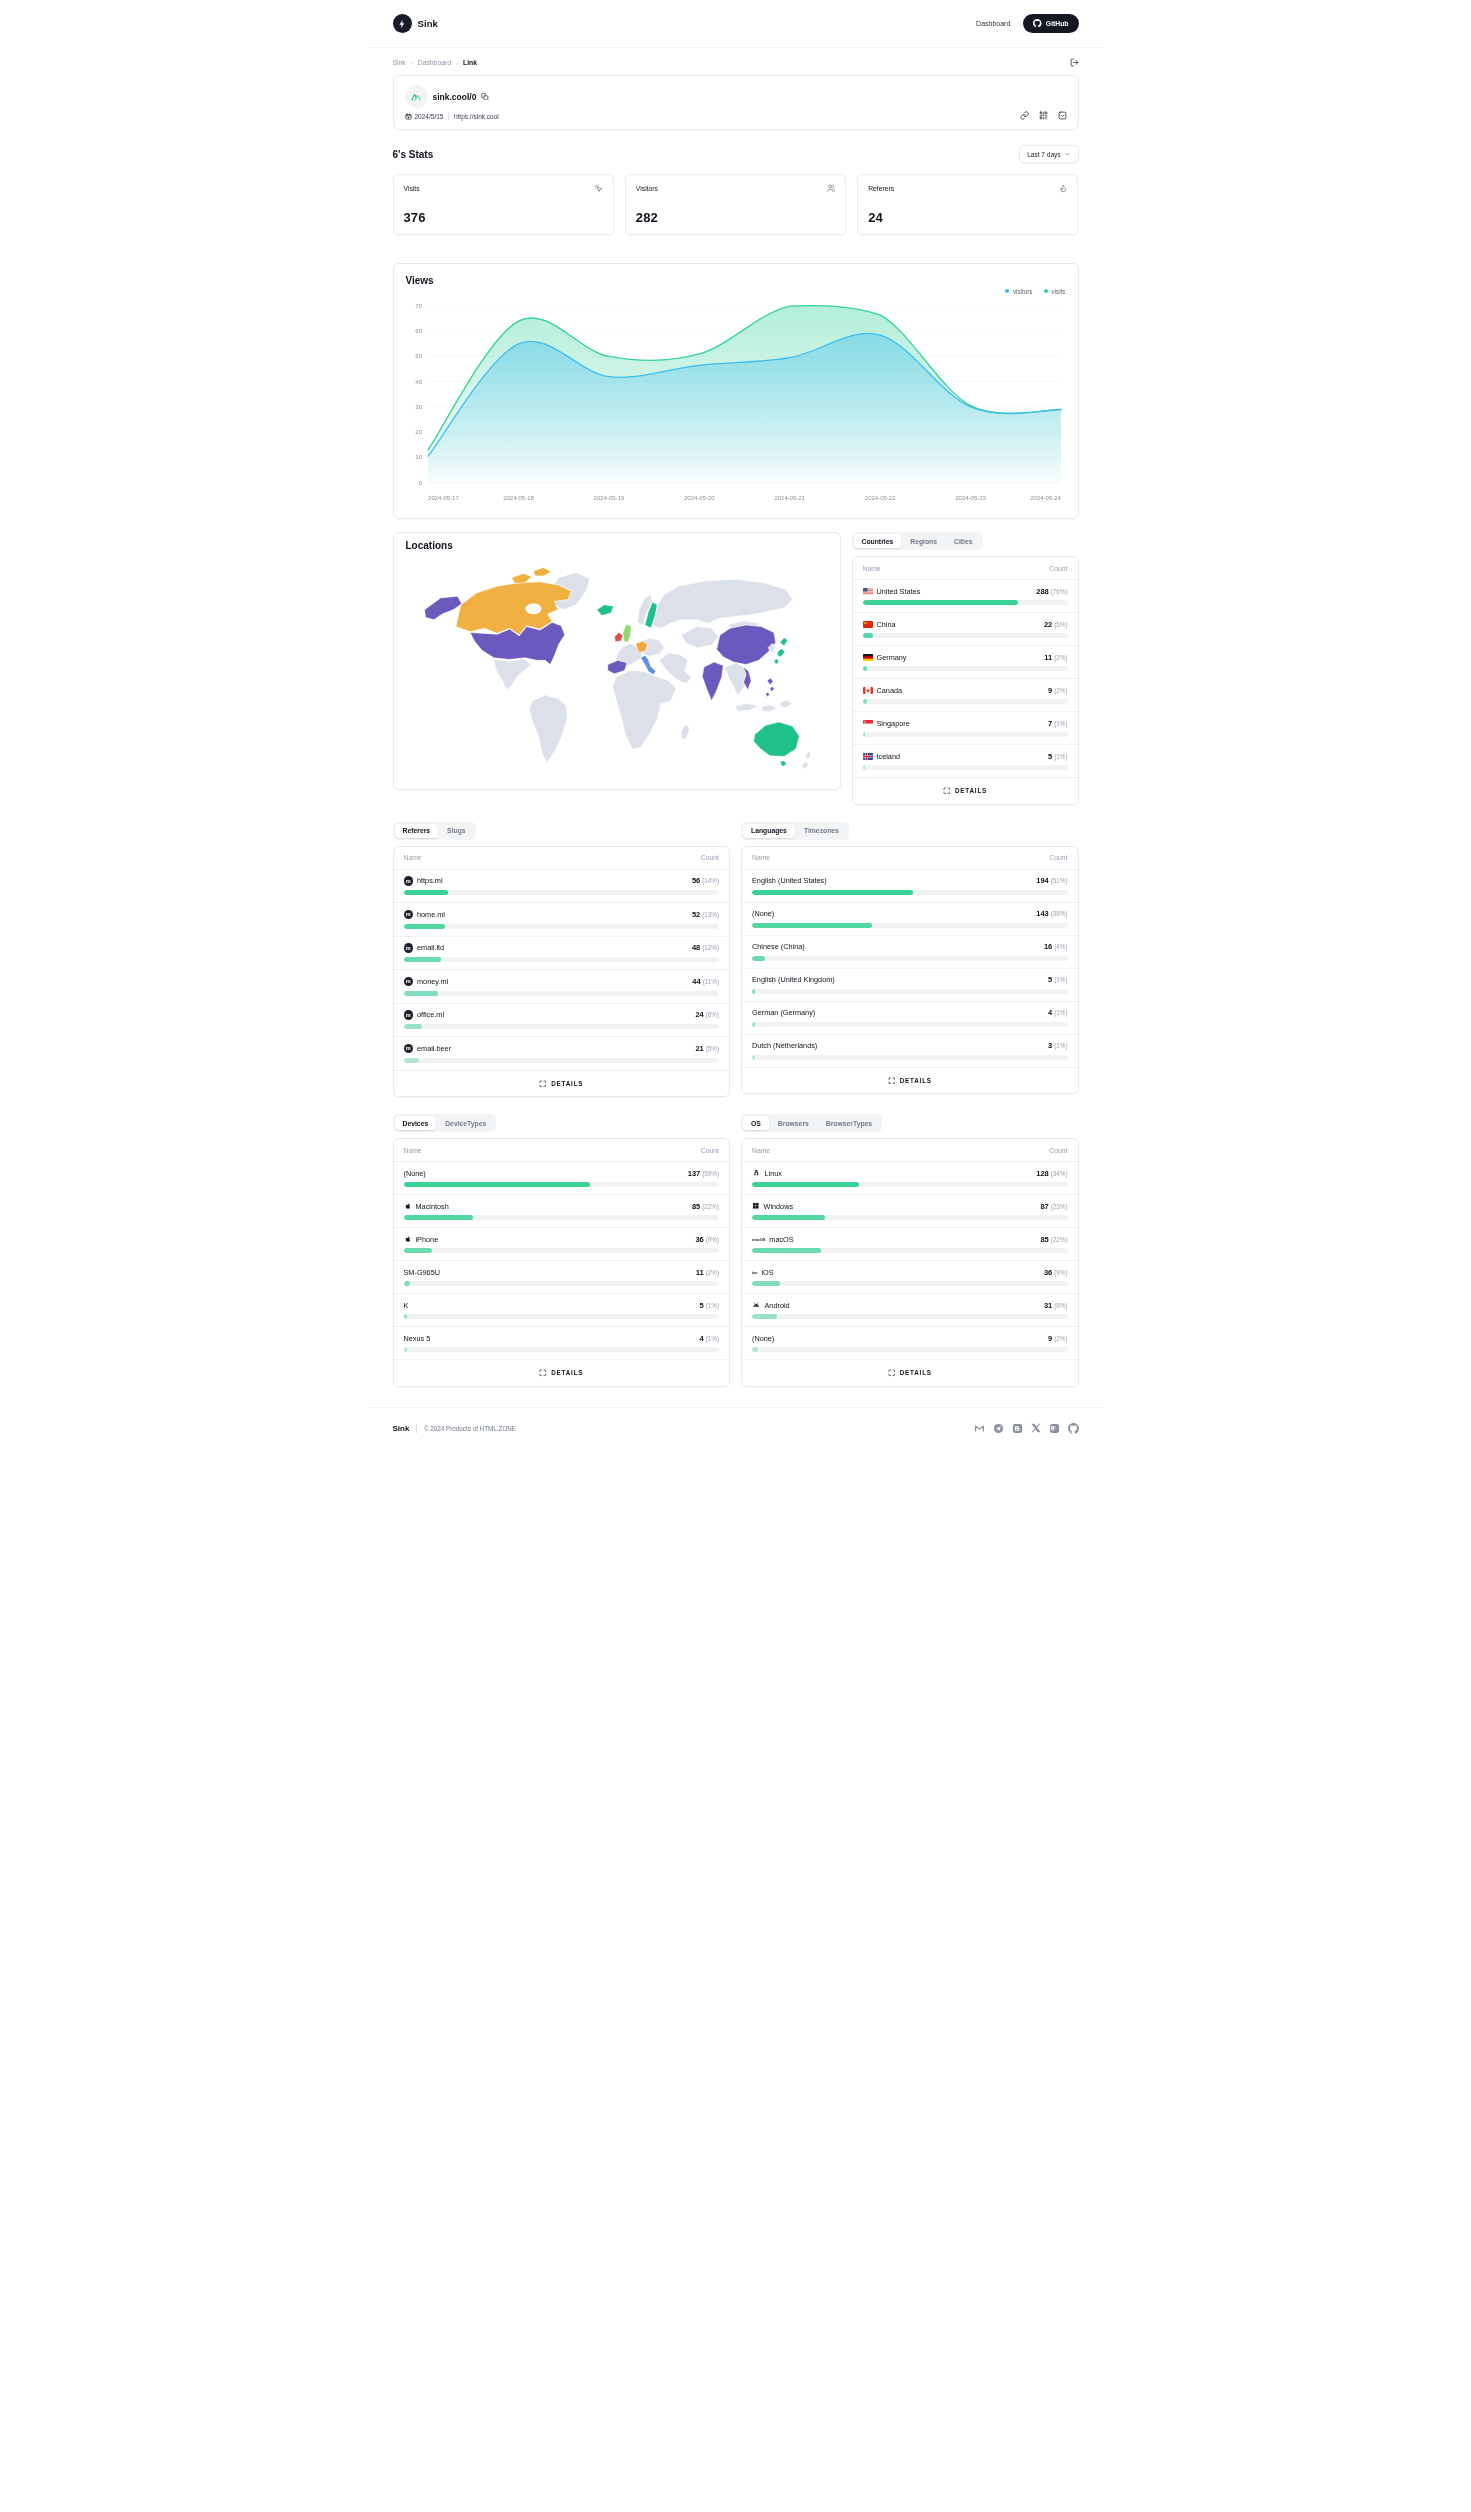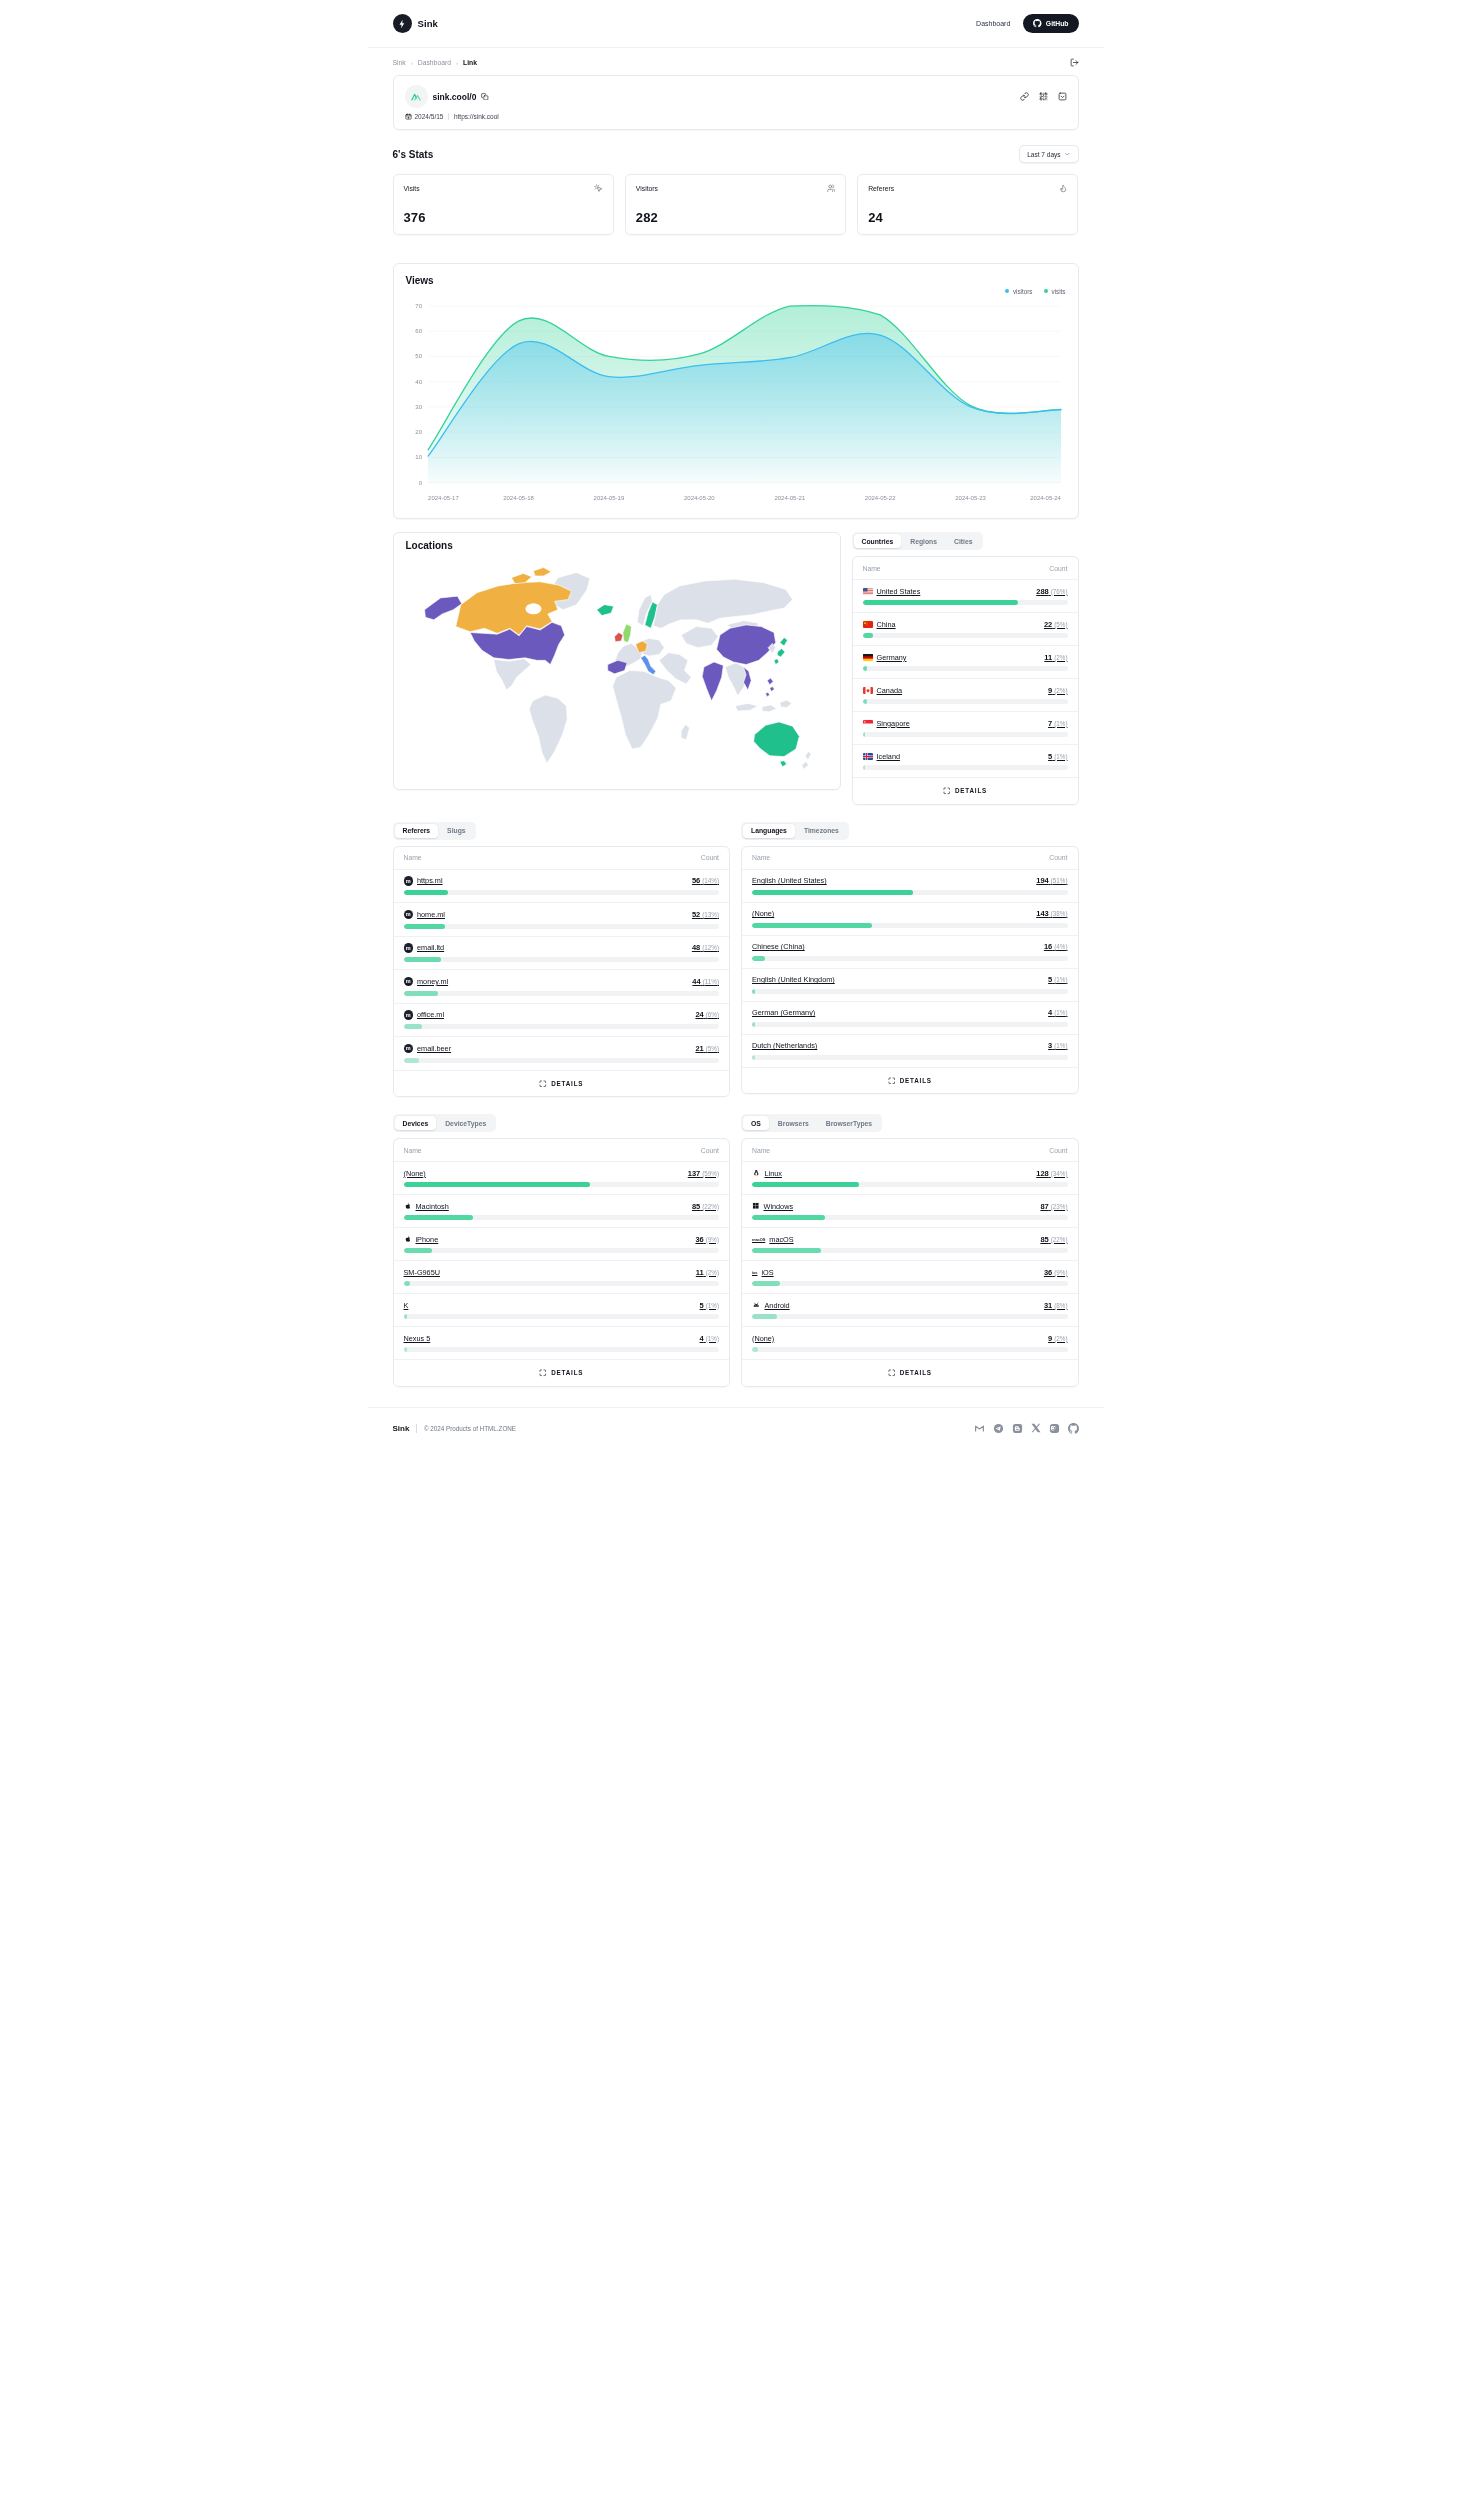--- a/index.html
+++ b/index.html
@@ -25,21 +25,21 @@
   
   .crumb-row { display:flex; align-items:center; justify-content:space-between; padding:10px 0 7px; }
   .crumbs { display:flex; align-items:center; gap:5px; font-size:6.8px; color:#8b93a1; }
   .crumbs .sep { color:#b6bcc6; font-size:6px; }
   .crumbs .current { color:#10131c; font-weight:600; }
   .crumb-item { cursor:pointer; }
   .icon-btn { background:none; border:none; cursor:pointer; color:#1f2633; display:inline-flex; align-items:center; }
 
   
   .link-card { border:0.5px solid #e6e9ee; border-radius:6px; padding:9px 11px; margin-top:1px;
-               display:flex; justify-content:space-between; align-items:flex-start;
+               display:flex; justify-content:space-between; align-items:flex-end;
                box-shadow: 0 0.5px 1px rgba(16,24,40,.03); }
   .lk-left { display:flex; flex-direction:column; gap:5px; }
   .lk-title-row { display:flex; align-items:center; gap:5px; }
   .avatar { width:23px; height:23px; border-radius:50%; background:#f2f4f6; display:flex; align-items:center; justify-content:center; }
   .lk-name { font-size:8.5px; font-weight:800; }
   .lk-sub { display:flex; align-items:center; gap:5px; font-size:6.5px; color:#3d4350; }
   .lk-sub .vdiv { width:0.5px; height:7px; background:#dfe3e8; }
   .lk-sub .cal { display:flex; align-items:center; gap:3px; }
   .lk-actions { display:flex; align-items:center; gap:10px; padding-top:7px; }
 
@@ -72,21 +72,21 @@
   #worldmap { width:100%; display:block; margin-top:3px; }
 
   
   .panel .tabs { display:inline-flex; background:#f3f4f6; border-radius:5px; padding:2px; gap:1px; }
   .tab { padding:3.5px 8px; border-radius:4px; font-size:6.8px; font-weight:600; color:#717a88; cursor:pointer; white-space:nowrap; }
   .tab.active { background:#fff; color:#10131c; box-shadow:0 0.5px 1.5px rgba(16,24,40,.12); }
   .tcard { border:0.5px solid #e6e9ee; border-radius:6px; margin-top:6px; overflow:hidden;
            box-shadow:0 0.5px 1px rgba(16,24,40,.03); }
   .thead { display:flex; justify-content:space-between; padding:7.5px 10px; font-size:6.8px; color:#99a1ad; border-bottom:0.5px solid #eef0f3; }
   .trow { padding:6.5px 10px 7px; border-bottom:0.5px solid #eef0f3; }
-  .trtop { display:flex; justify-content:space-between; align-items:center;text-decoration:underline; }
+  .trtop { display:flex; justify-content:space-between; align-items:center; }
   .tname { display:flex; align-items:center; gap:4px; font-size:7.3px; color:#10131c; }
   .ticon { display:inline-flex; align-items:center; }
   .ticon svg { display:block; }
   .tcount b { font-size:7.5px; font-weight:700; color:#0c0f16; }
   .tcount i { font-style:normal; font-size:6.3px; color:#9aa2ae; }
   .tbar { height:5px; background:#f1f2f4; border-radius:3px; margin-top:4.5px; overflow:hidden; }
   .tbar i { display:block; height:100%; background:#3ad296; border-radius:3px; }
   .details-btn { width:100%; display:flex; align-items:center; justify-content:center; gap:4.5px;
                  background:#fff; border:none; padding:9px 0; cursor:pointer;
                  font-size:6.3px; font-weight:700; letter-spacing:0.8px; color:#10131c;

